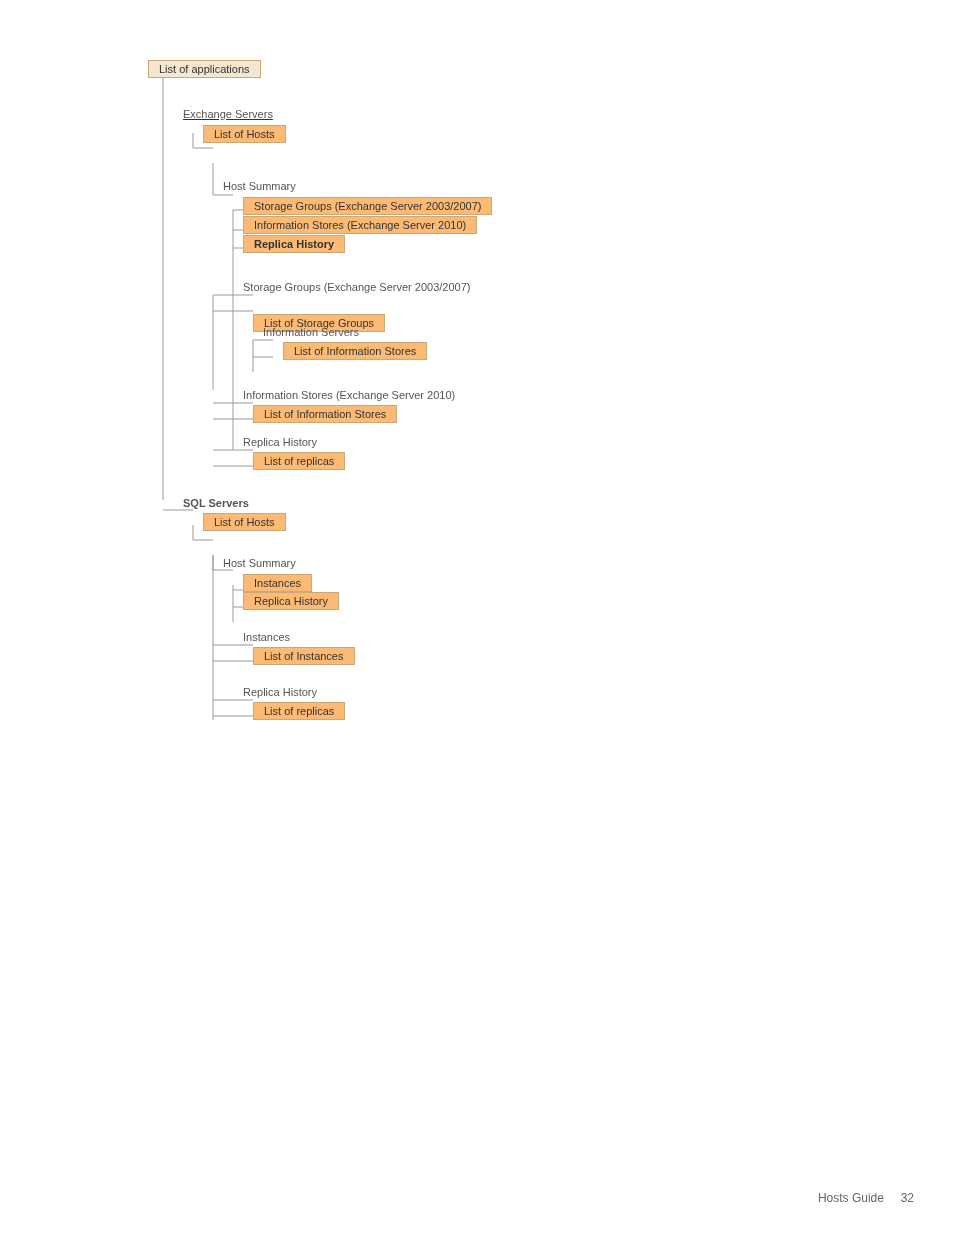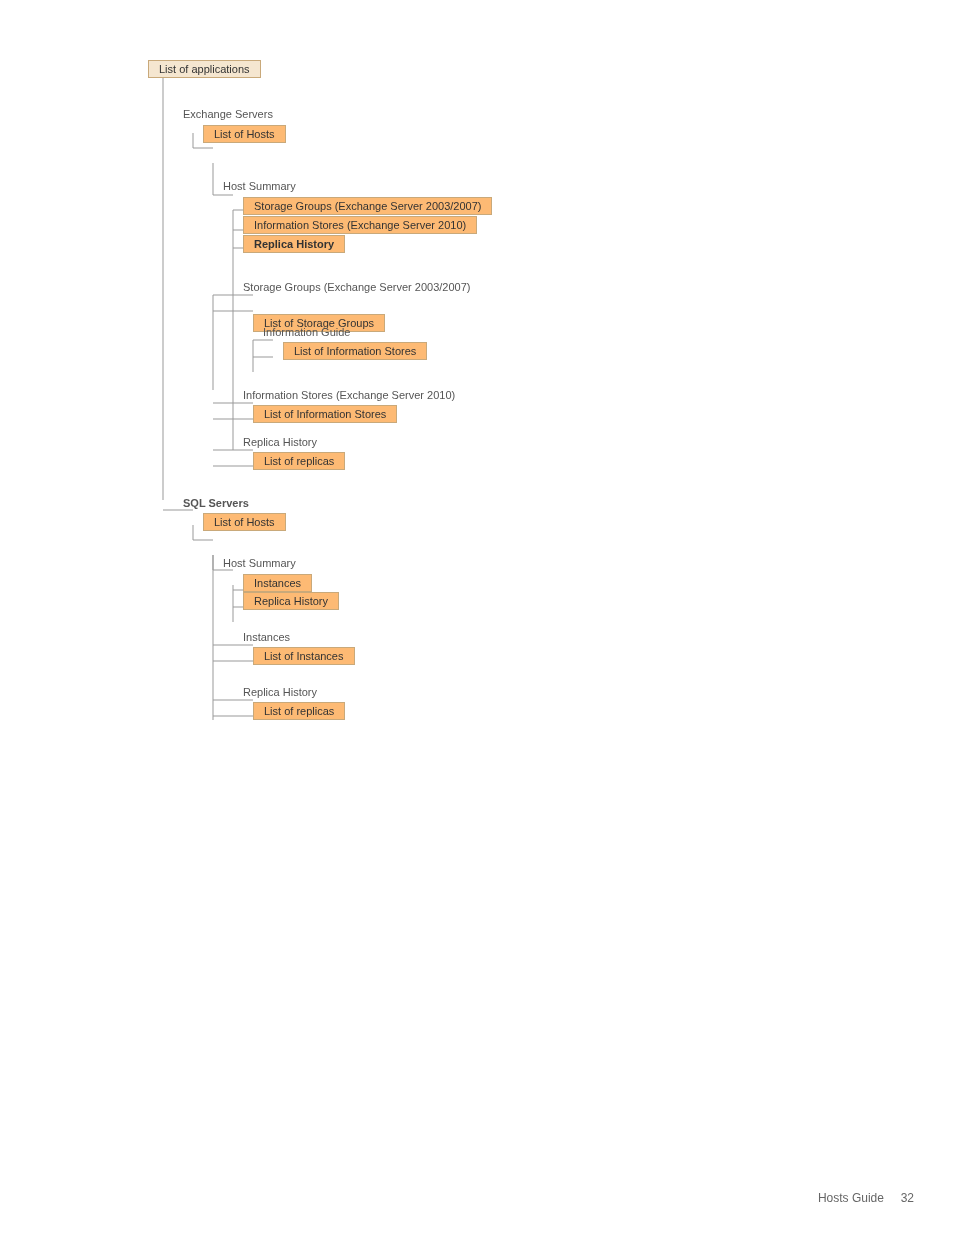--- a/index.html
+++ b/index.html
@@ -98,21 +98,21 @@
     <line x1="213" y1="700" x2="253" y2="700" stroke="#999" stroke-width="1"></line>
     <line x1="213" y1="716" x2="253" y2="716" stroke="#999" stroke-width="1"></line>
 
     <line x1="213" y1="555" x2="213" y2="720" stroke="#999" stroke-width="1"></line>
   </svg>
 
   <div style="position:absolute; top:60px; left:148px;">
     <div class="box box-light">List of applications</div>
   </div>
 
-  <div style="position:absolute; top:108px; left:183px;">
+  <div style="position:absolute; top:108px; left:183px;text-decoration:underline;">
     <div class="section-label">Exchange Servers</div>
   </div>
 
   <div style="position:absolute; top:125px; left:203px;">
     <div class="box box-filled">List of Hosts</div>
   </div>
 
   <div style="position:absolute; top:180px; left:223px;">
     <div class="section-label">Host Summary</div>
   </div>
@@ -128,21 +128,21 @@
   </div>
 
   <div style="position:absolute; top:281px; left:243px;">
     <div class="section-label">Storage Groups (Exchange Server 2003/2007)</div>
   </div>
   <div style="position:absolute; top:314px; left:253px;">
     <div class="box box-filled">List of Storage Groups</div>
   </div>
 
   <div style="position:absolute; top:326px; left:263px;">
-    <div class="section-label">Information Guide</div>
+    <div class="section-label">Information Servers</div>
   </div>
   <div style="position:absolute; top:342px; left:283px;">
     <div class="box box-filled">List of Information Stores</div>
   </div>
 
   <div style="position:absolute; top:389px; left:243px;">
     <div class="section-label">Information Stores (Exchange Server 2010)</div>
   </div>
   <div style="position:absolute; top:405px; left:253px;">
     <div class="box box-filled">List of Information Stores</div>

